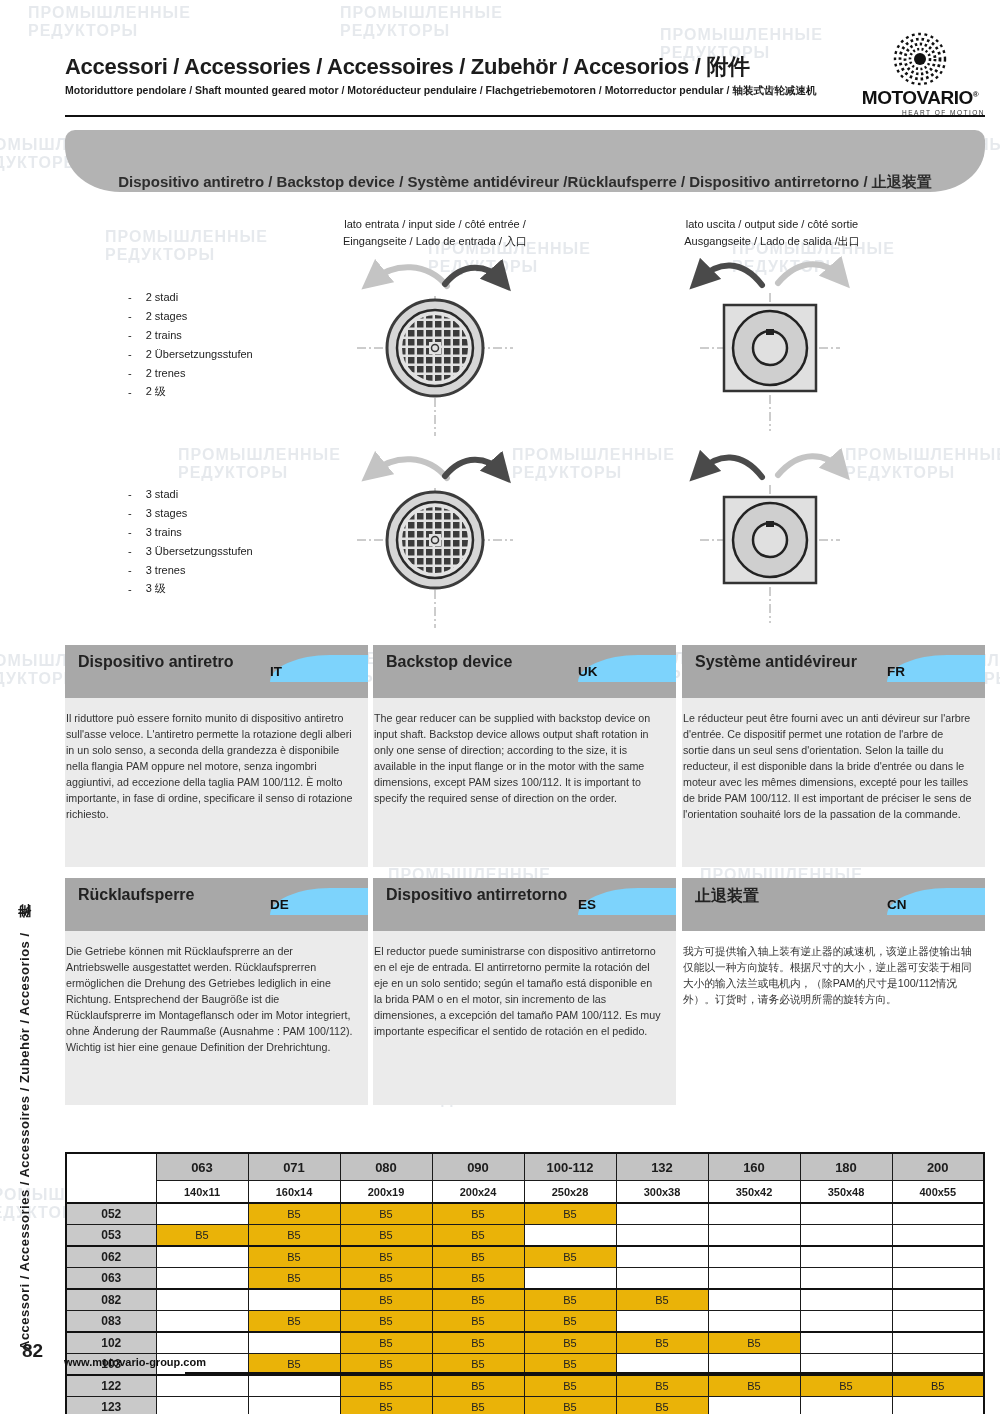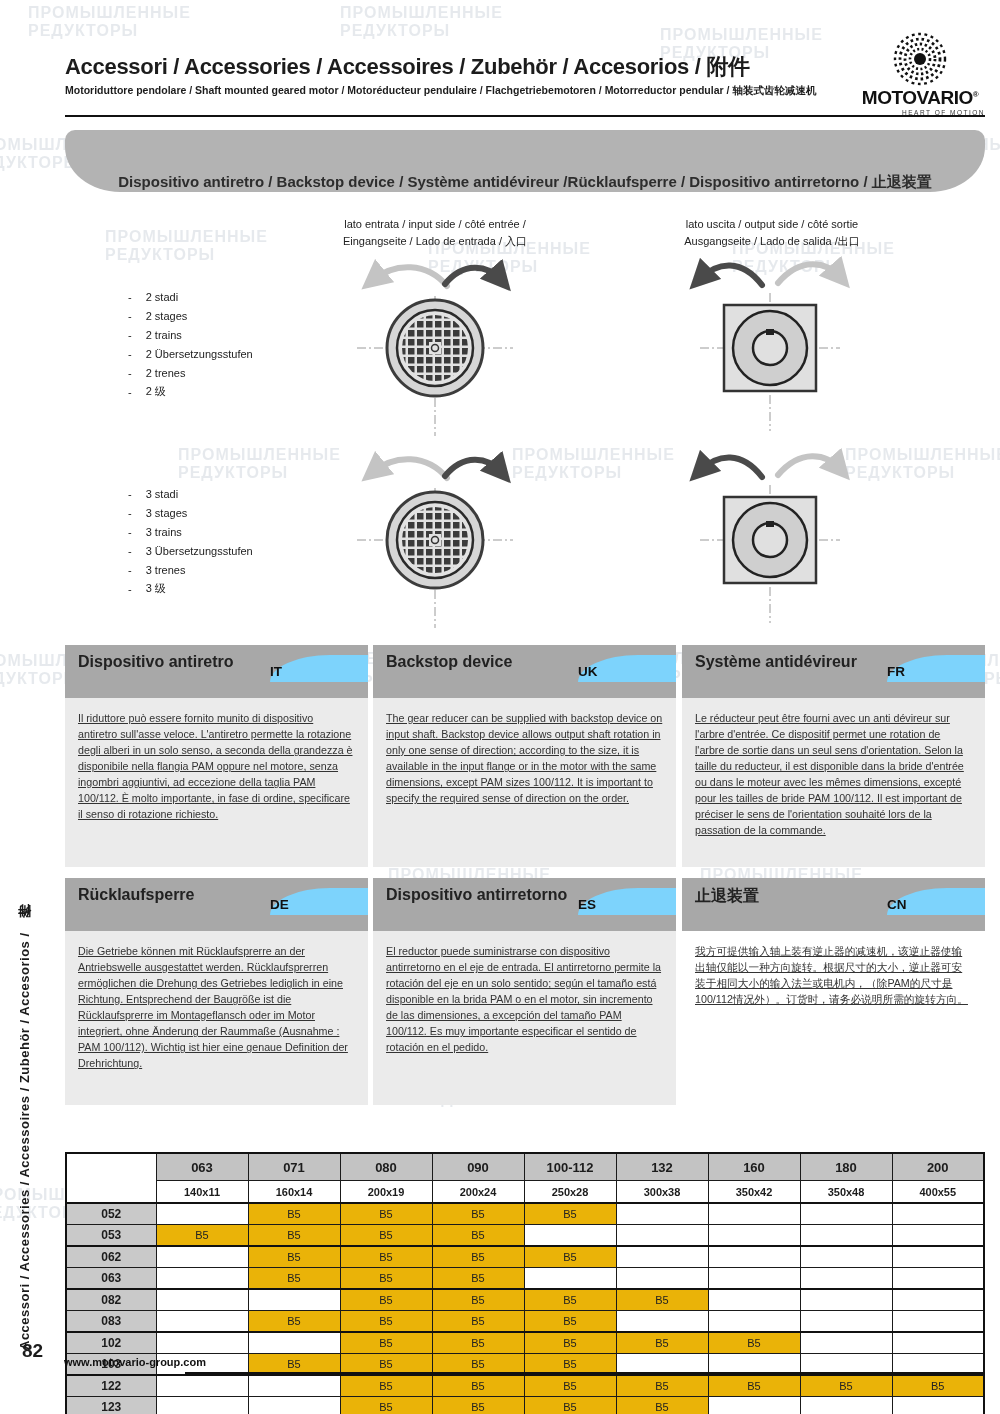--- a/index.html
+++ b/index.html
@@ -32,22 +32,22 @@
   .stages .it{display:flex;gap:14px;height:19px;align-items:center;}
   .diag{position:absolute;}
 
   
   .lsec{position:absolute;width:303px;}
   .lsec .bar{position:relative;height:53px;background:#a8a8a8;}
   .lsec .bar .t{position:absolute;left:13px;top:8px;font-size:16px;font-weight:bold;color:#222;}
   .lsec .notch{position:absolute;right:0;bottom:16px;width:98px;height:27px;background:#7dd3fc;
                border-top-left-radius:60px 27px;display:flex;align-items:flex-end;justify-content:flex-start;}
   .lsec .code{font-size:13.5px;font-weight:bold;color:#111;padding:0 13px 3px 0;}
-  .lsec .body{background:#ebebeb;min-height:145px;padding:12px 13px 12px 13px;
-              font-size:10.7px;line-height:1.5;color:#333;text-decoration:underline;}
+  .lsec .body{background:#ebebeb;min-height:145px;padding:12px 13px 12px 1px;
+              font-size:10.7px;line-height:1.5;color:#333;}
   .lsec.plain .body{background:#ffffff;}
 
   
   table.tb{position:absolute;left:65px;top:1120px;width:920px;border-collapse:collapse;table-layout:fixed;}
   table.tb th,table.tb td{border:1px solid #1a1a1a;text-align:center;padding:0;overflow:hidden;}
   table.tb{border:2px solid #111;margin-top:32px;}
   .tb .corner{background:#fff;border-bottom:2px solid #111;}
   .tb .col{height:26px;background:#c3c3c3;font-size:13px;font-weight:bold;}
   .tb .dim{height:21px;background:#fff;font-size:11px;font-weight:bold;border-bottom:2px solid #111;}
   .tb .rl{height:20px;background:#c9c9c9;font-size:12px;font-weight:bold;}

